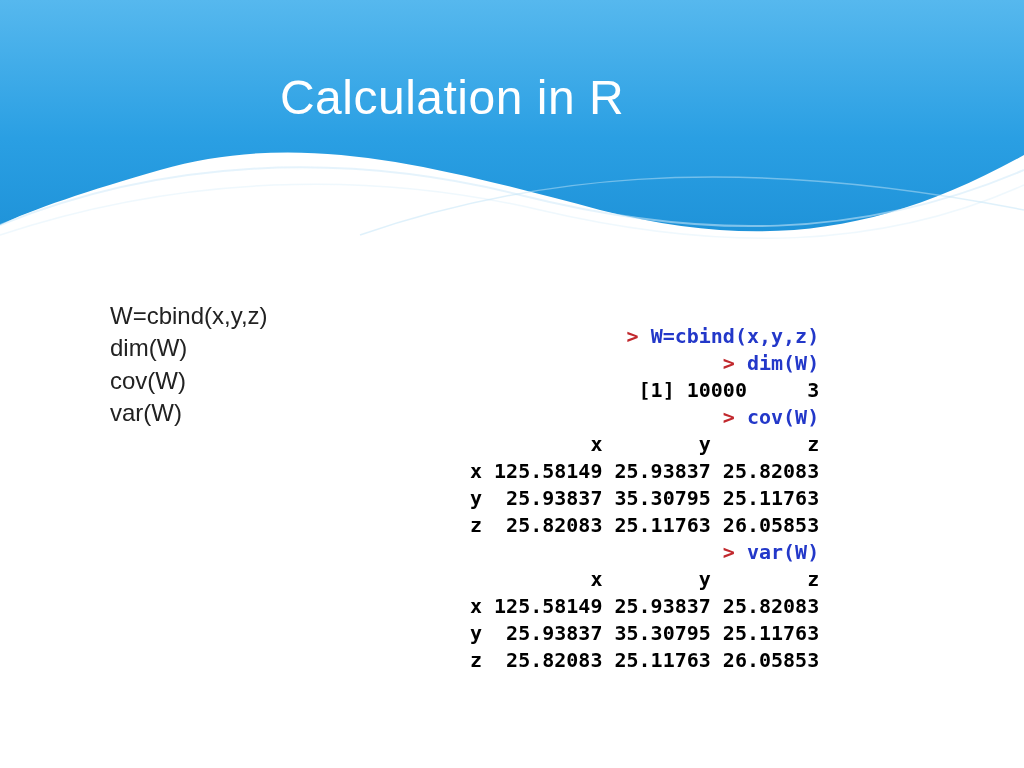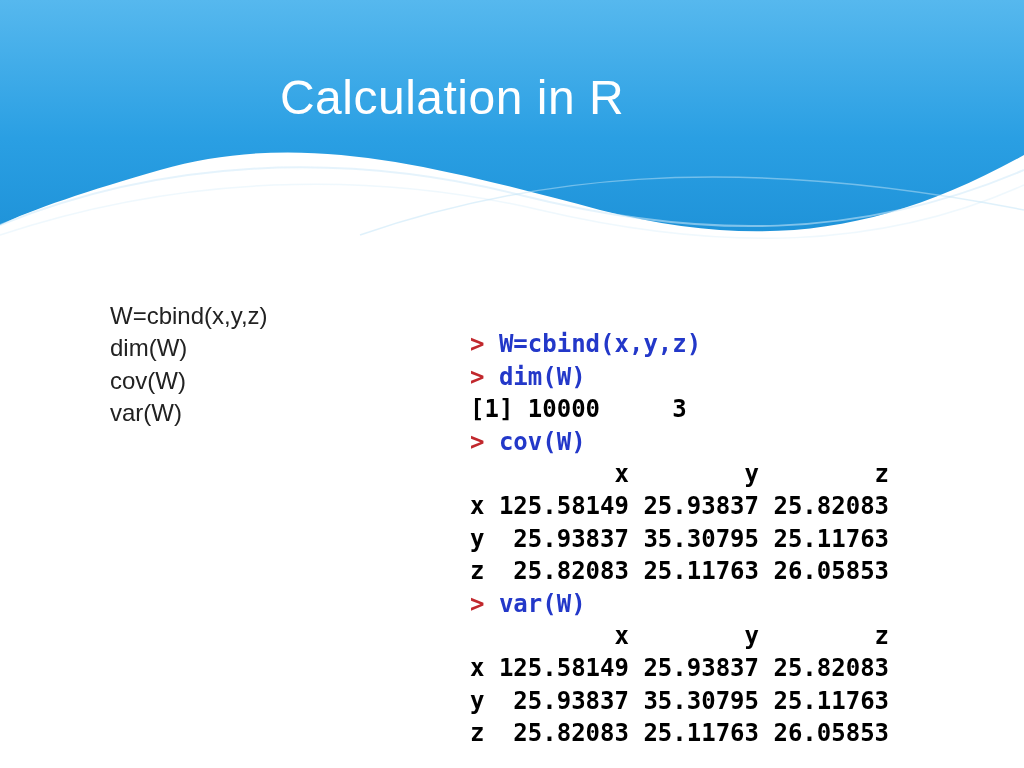--- a/index.html
+++ b/index.html
@@ -39,25 +39,26 @@
     font-weight: 400;
     color: #222;
     line-height: 1.35;
     font-family: "Segoe UI", "Helvetica Neue", Arial, sans-serif;
   }
   .console {
     position: absolute;
     top: 296px;
     left: 470px;
     font-family: "Lucida Console", Menlo, Monaco, monospace;
-    font-size: 24px;
+    font-size: 20px;
     line-height: 1.35;
     font-weight: 600;
     color: #000;
     white-space: pre;
+    text-align: right;
   }
   .p-red  { color: #c1282d; }
   .p-blue { color: #2338c9; }
   .p-out  { color: #000; }
 </style>
 </head>
 <body>
 
 <div class="banner">
   <svg width="1024" height="280" viewBox="0 0 1024 280">

